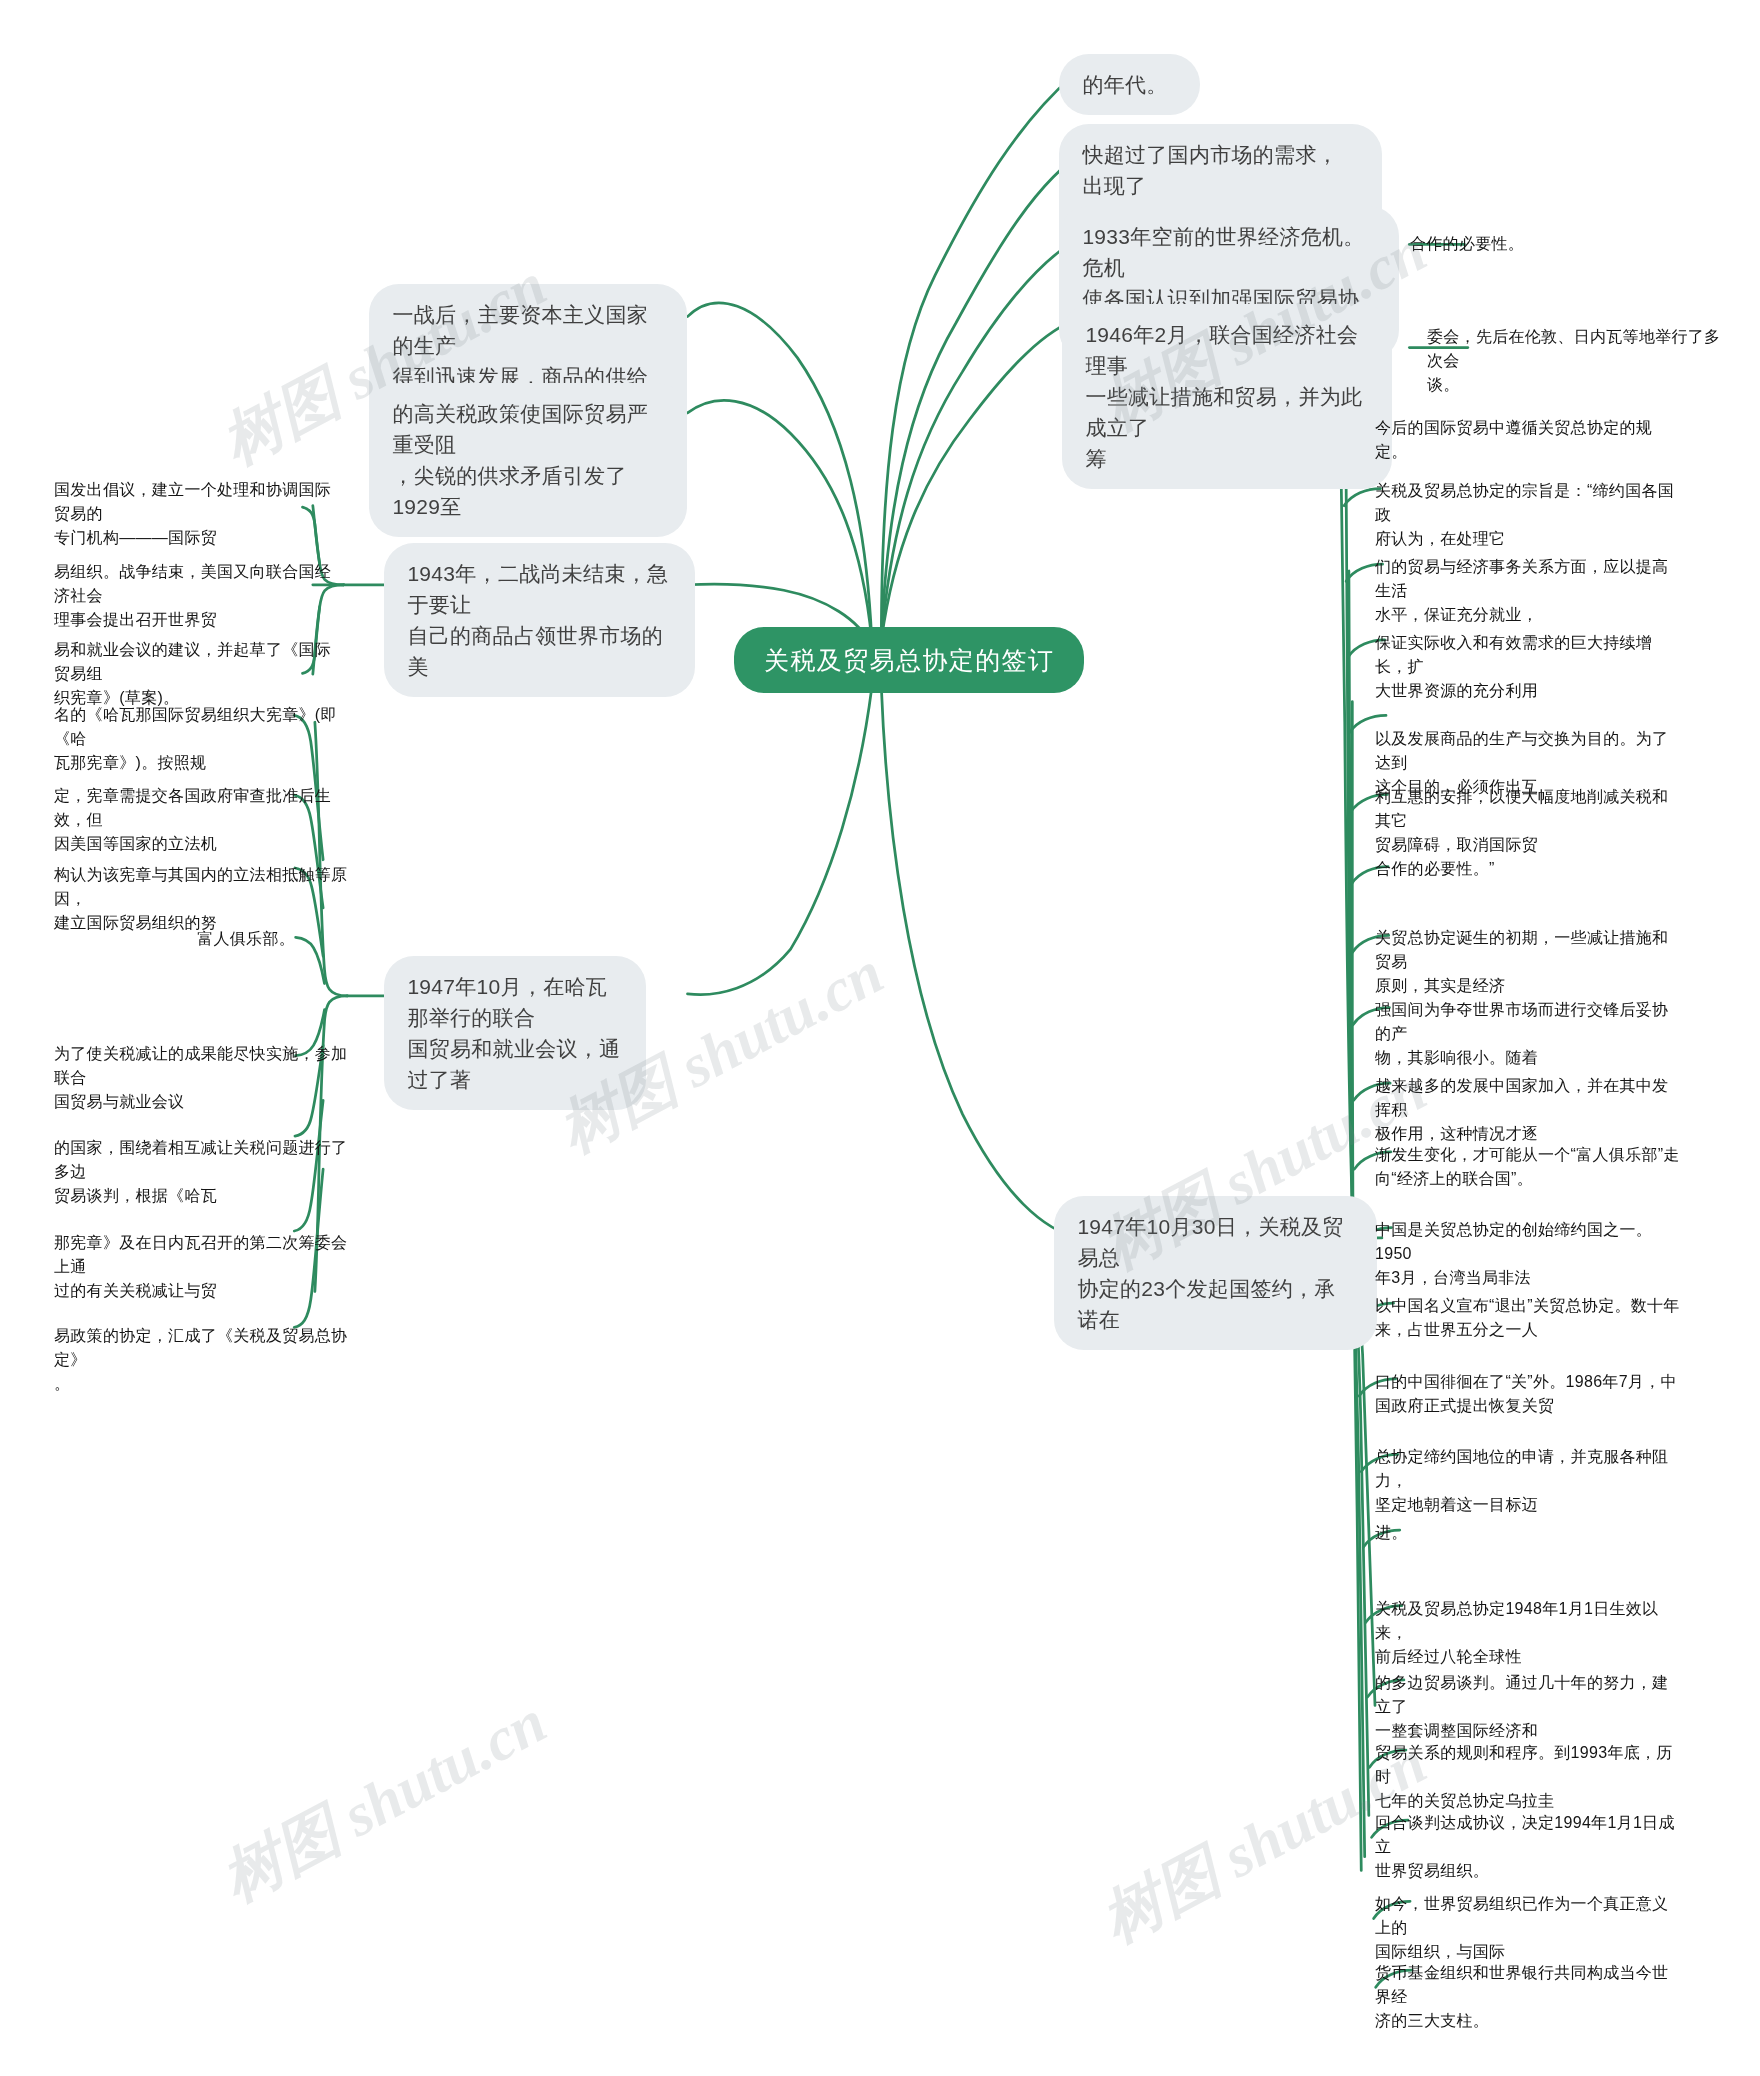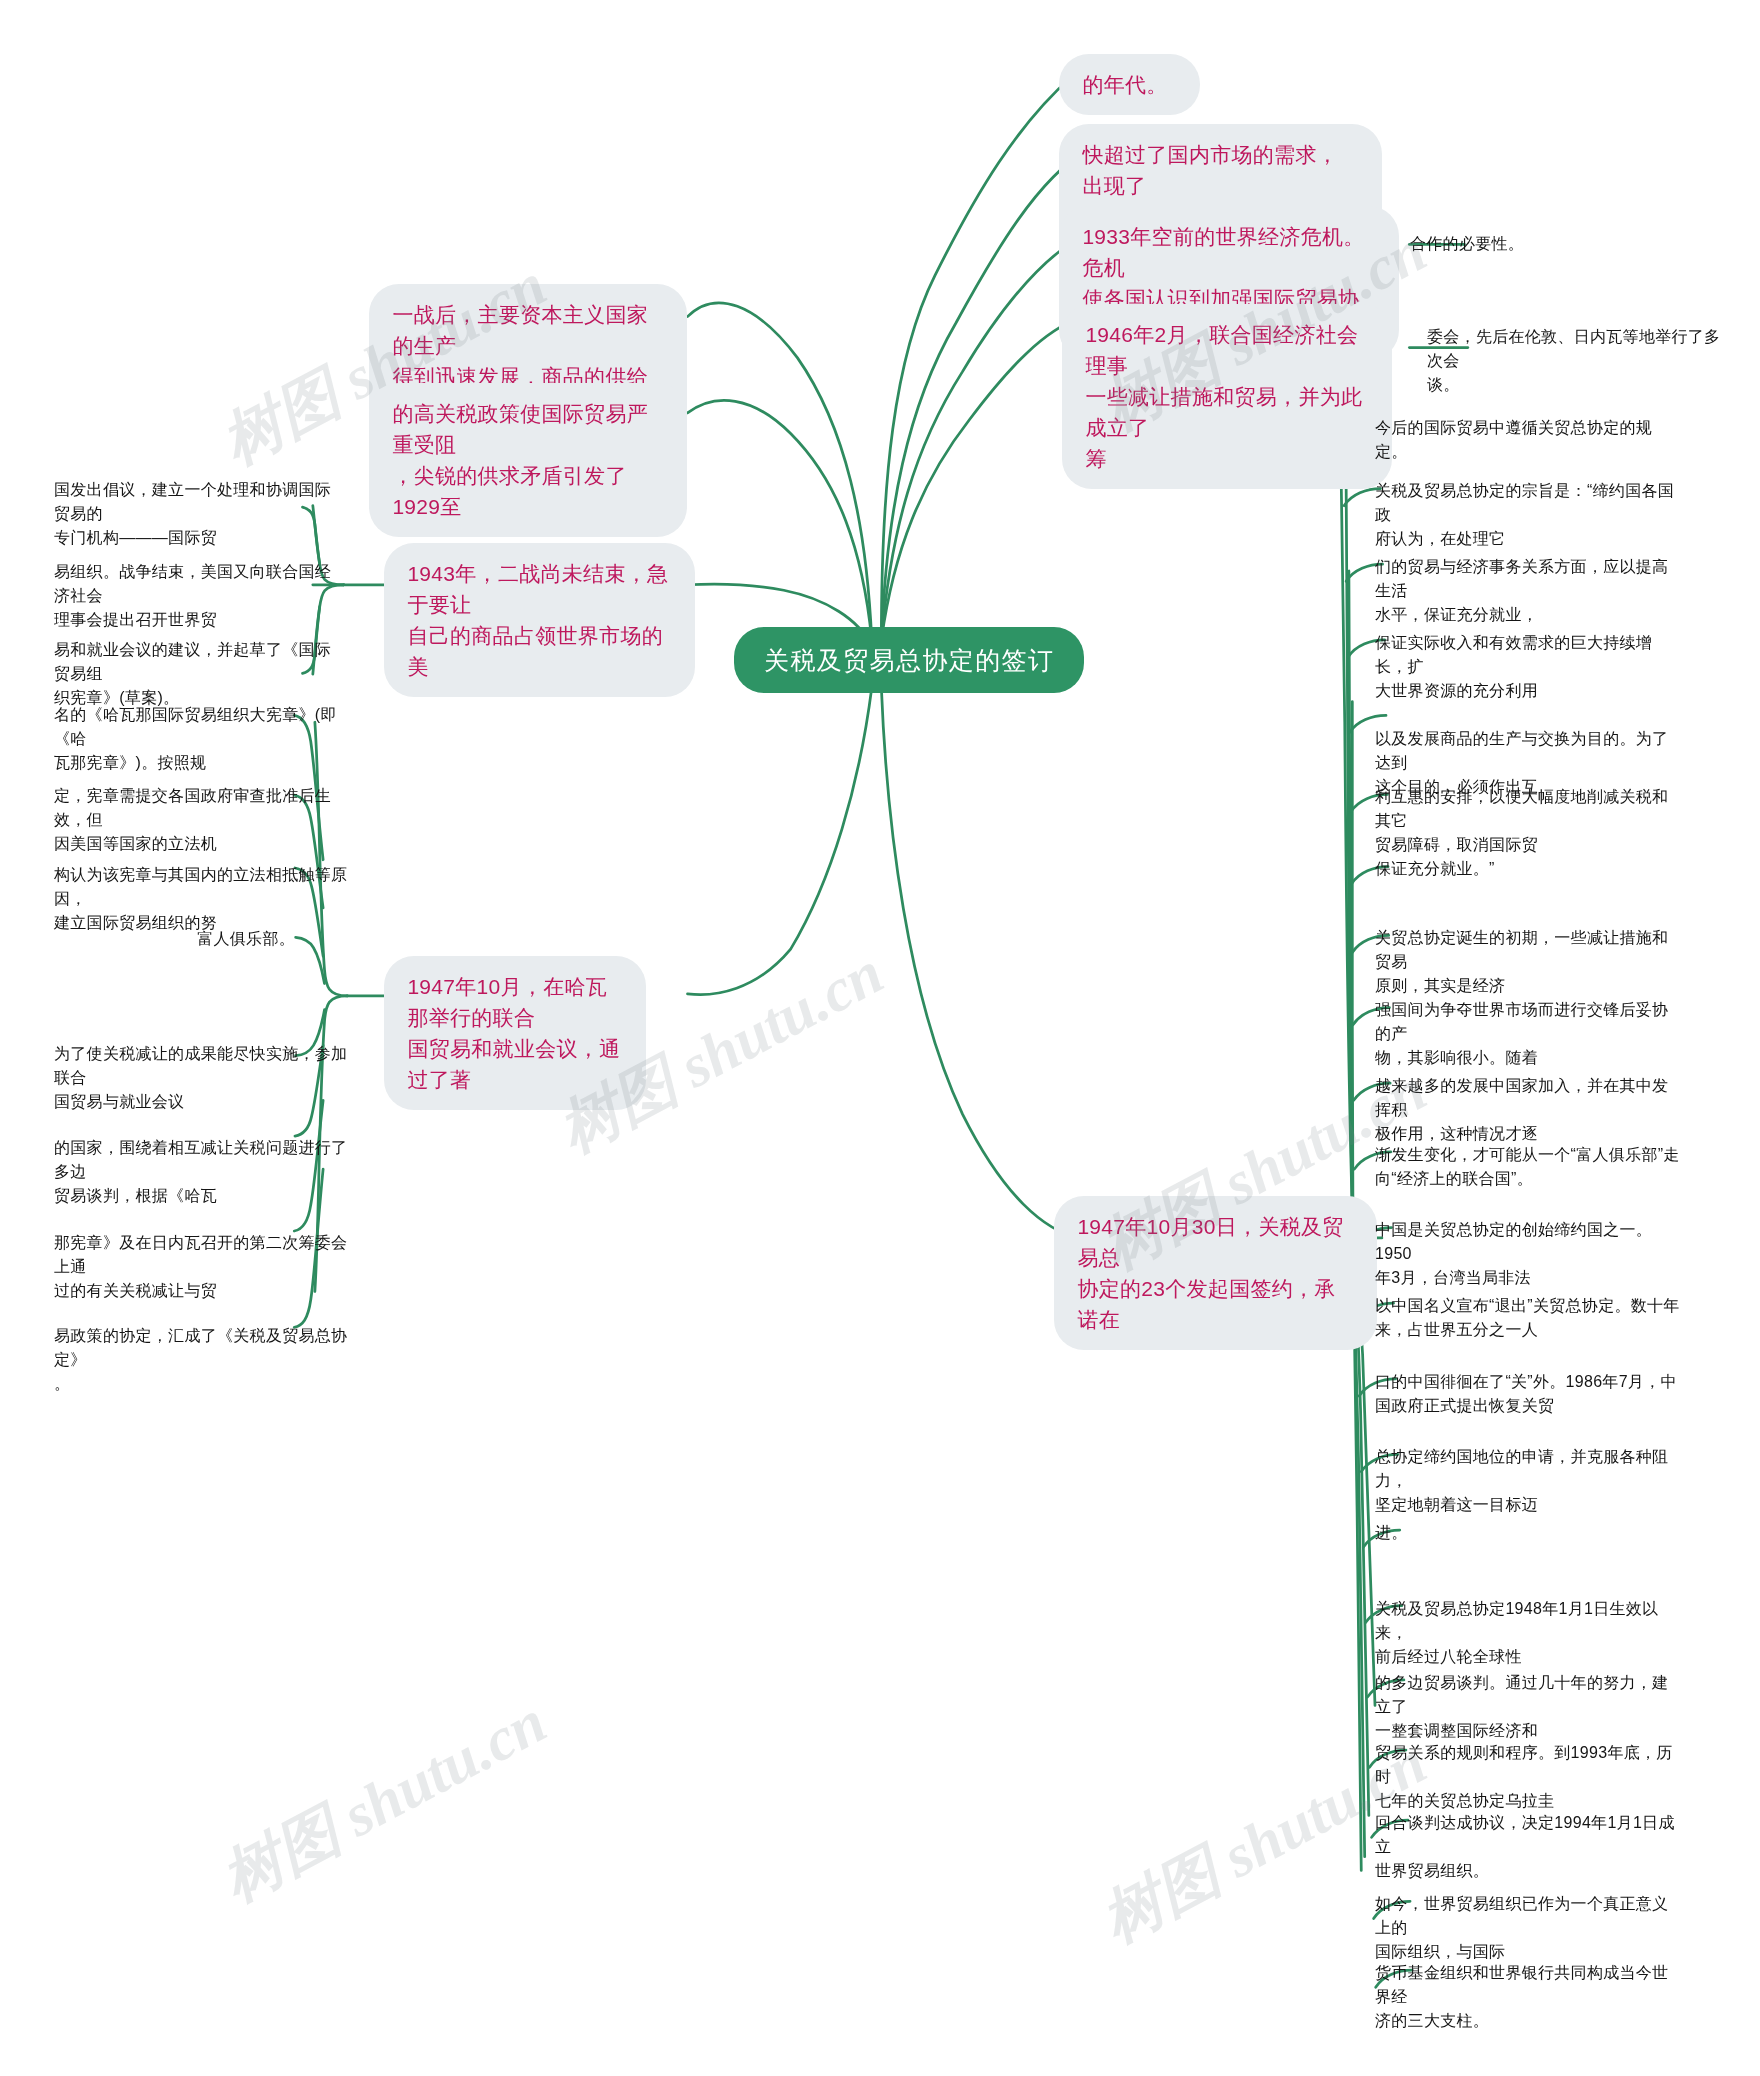--- a/index.html
+++ b/index.html
@@ -27,21 +27,21 @@
   }
 
   
   .bubble {
     position: absolute;
     background: #E8ECEF;
     border-radius: 30px;
     padding: 15px 23.4px;
     font-size: 21px;
     line-height: 1.48;
-    color: #be185d;
+    color: #404040;
     letter-spacing: 0.3px;
     white-space: pre-line;
   }
   .root {
     position: absolute;
     background: #2E9465;
     color: #ffffff;
     border-radius: 30px;
     padding: 16.5px 30px;
     font-size: 25px;
@@ -228,21 +228,21 @@
   <div class="leaf small" style="left:1375px; top:479px; width:309px;">关税及贸易总协定的宗旨是：“缔约国各国政
 府认为，在处理它</div>
   <div class="leaf small" style="left:1375px; top:555px; width:309px;">们的贸易与经济事务关系方面，应以提高生活
 水平，保证充分就业，</div>
   <div class="leaf small" style="left:1375px; top:631px; width:309px;font-family:Liberation Serif, serif;">保证实际收入和有效需求的巨大持续增长，扩
 大世界资源的充分利用</div>
   <div class="leaf small" style="left:1375px; top:706px; width:309px;margin-top:21px;">以及发展商品的生产与交换为目的。为了达到
 这个目的，必须作出互</div>
   <div class="leaf small" style="left:1375px; top:785px; width:309px;">利互惠的安排，以便大幅度地削减关税和其它
 贸易障碍，取消国际贸</div>
-  <div class="leaf small" style="left:1375px; top:857px; width:309px;">保证充分就业。”</div>
+  <div class="leaf small" style="left:1375px; top:857px; width:309px;">合作的必要性。”</div>
   <div class="leaf small" style="left:1375px; top:926px; width:309px;">关贸总协定诞生的初期，一些减让措施和贸易
 原则，其实是经济</div>
   <div class="leaf small" style="left:1375px; top:998px; width:309px;">强国间为争夺世界市场而进行交锋后妥协的产
 物，其影响很小。随着</div>
   <div class="leaf small" style="left:1375px; top:1074px; width:309px;">越来越多的发展中国家加入，并在其中发挥积
 极作用，这种情况才逐</div>
   <div class="leaf small" style="left:1375px; top:1143px; width:309px;">渐发生变化，才可能从一个“富人俱乐部”走
 向“经济上的联合国”。</div>
   <div class="leaf small" style="left:1375px; top:1218px; width:309px;">中国是关贸总协定的创始缔约国之一。1950
 年3月，台湾当局非法</div>

